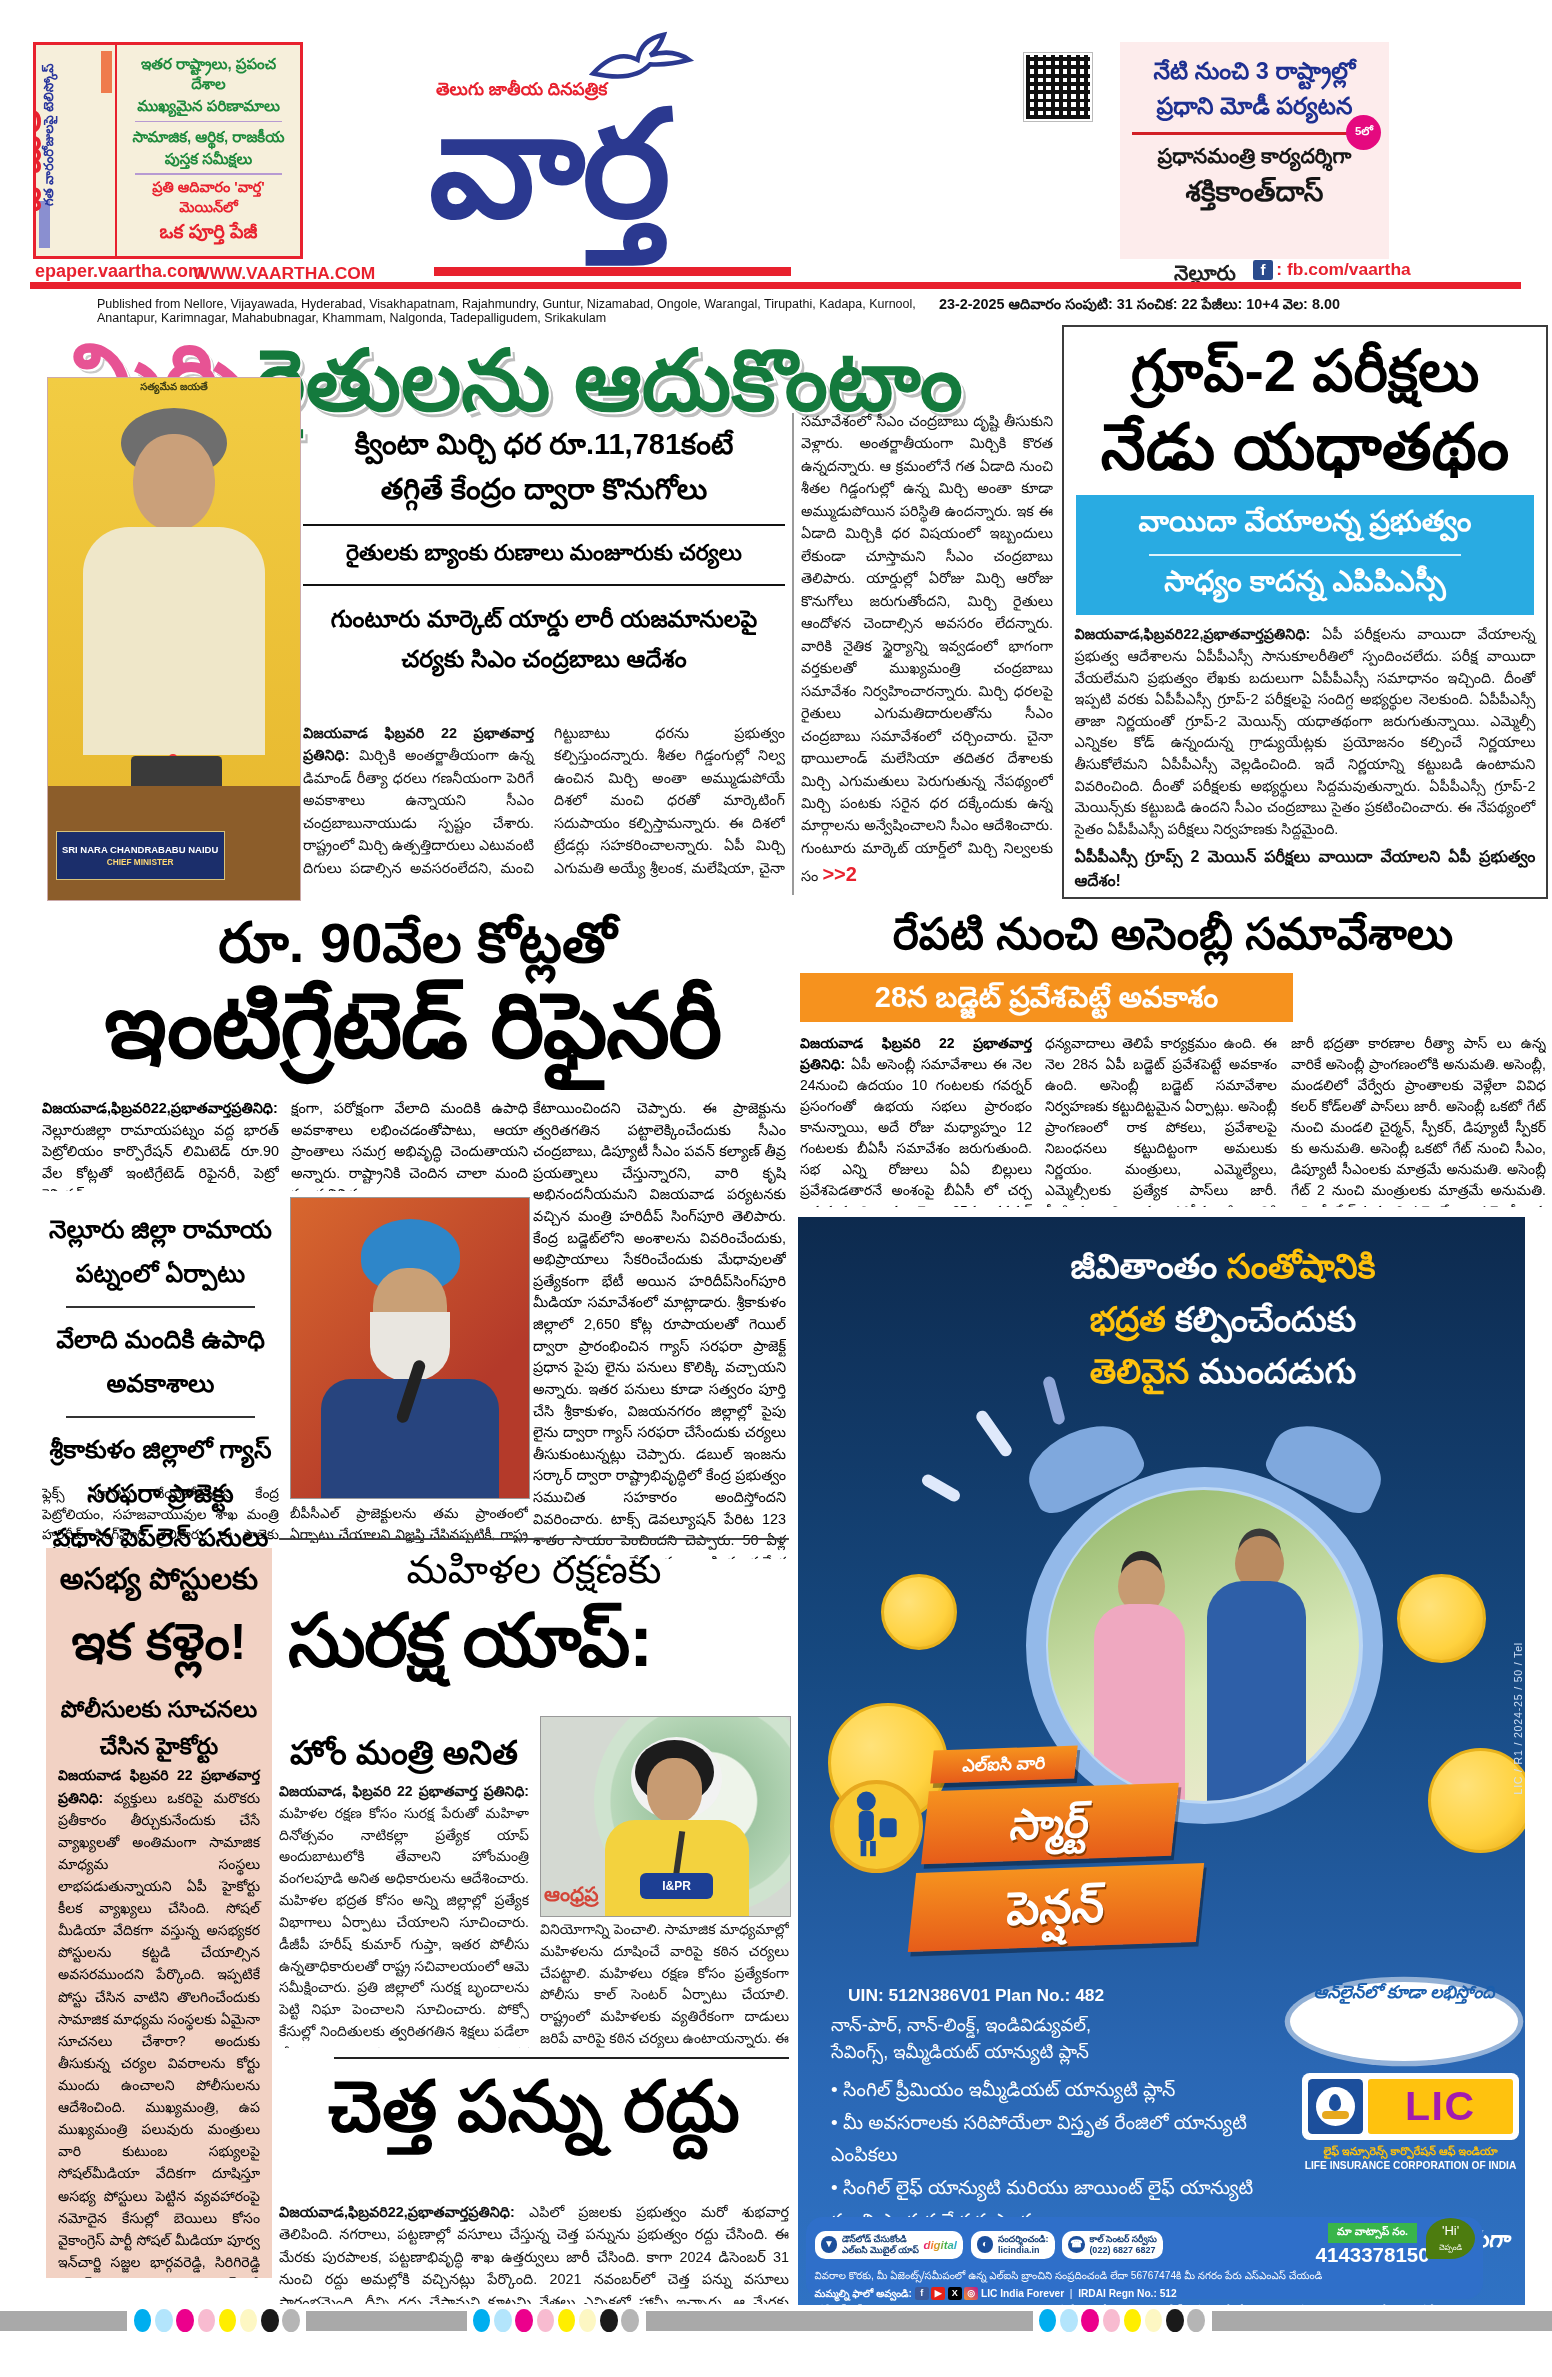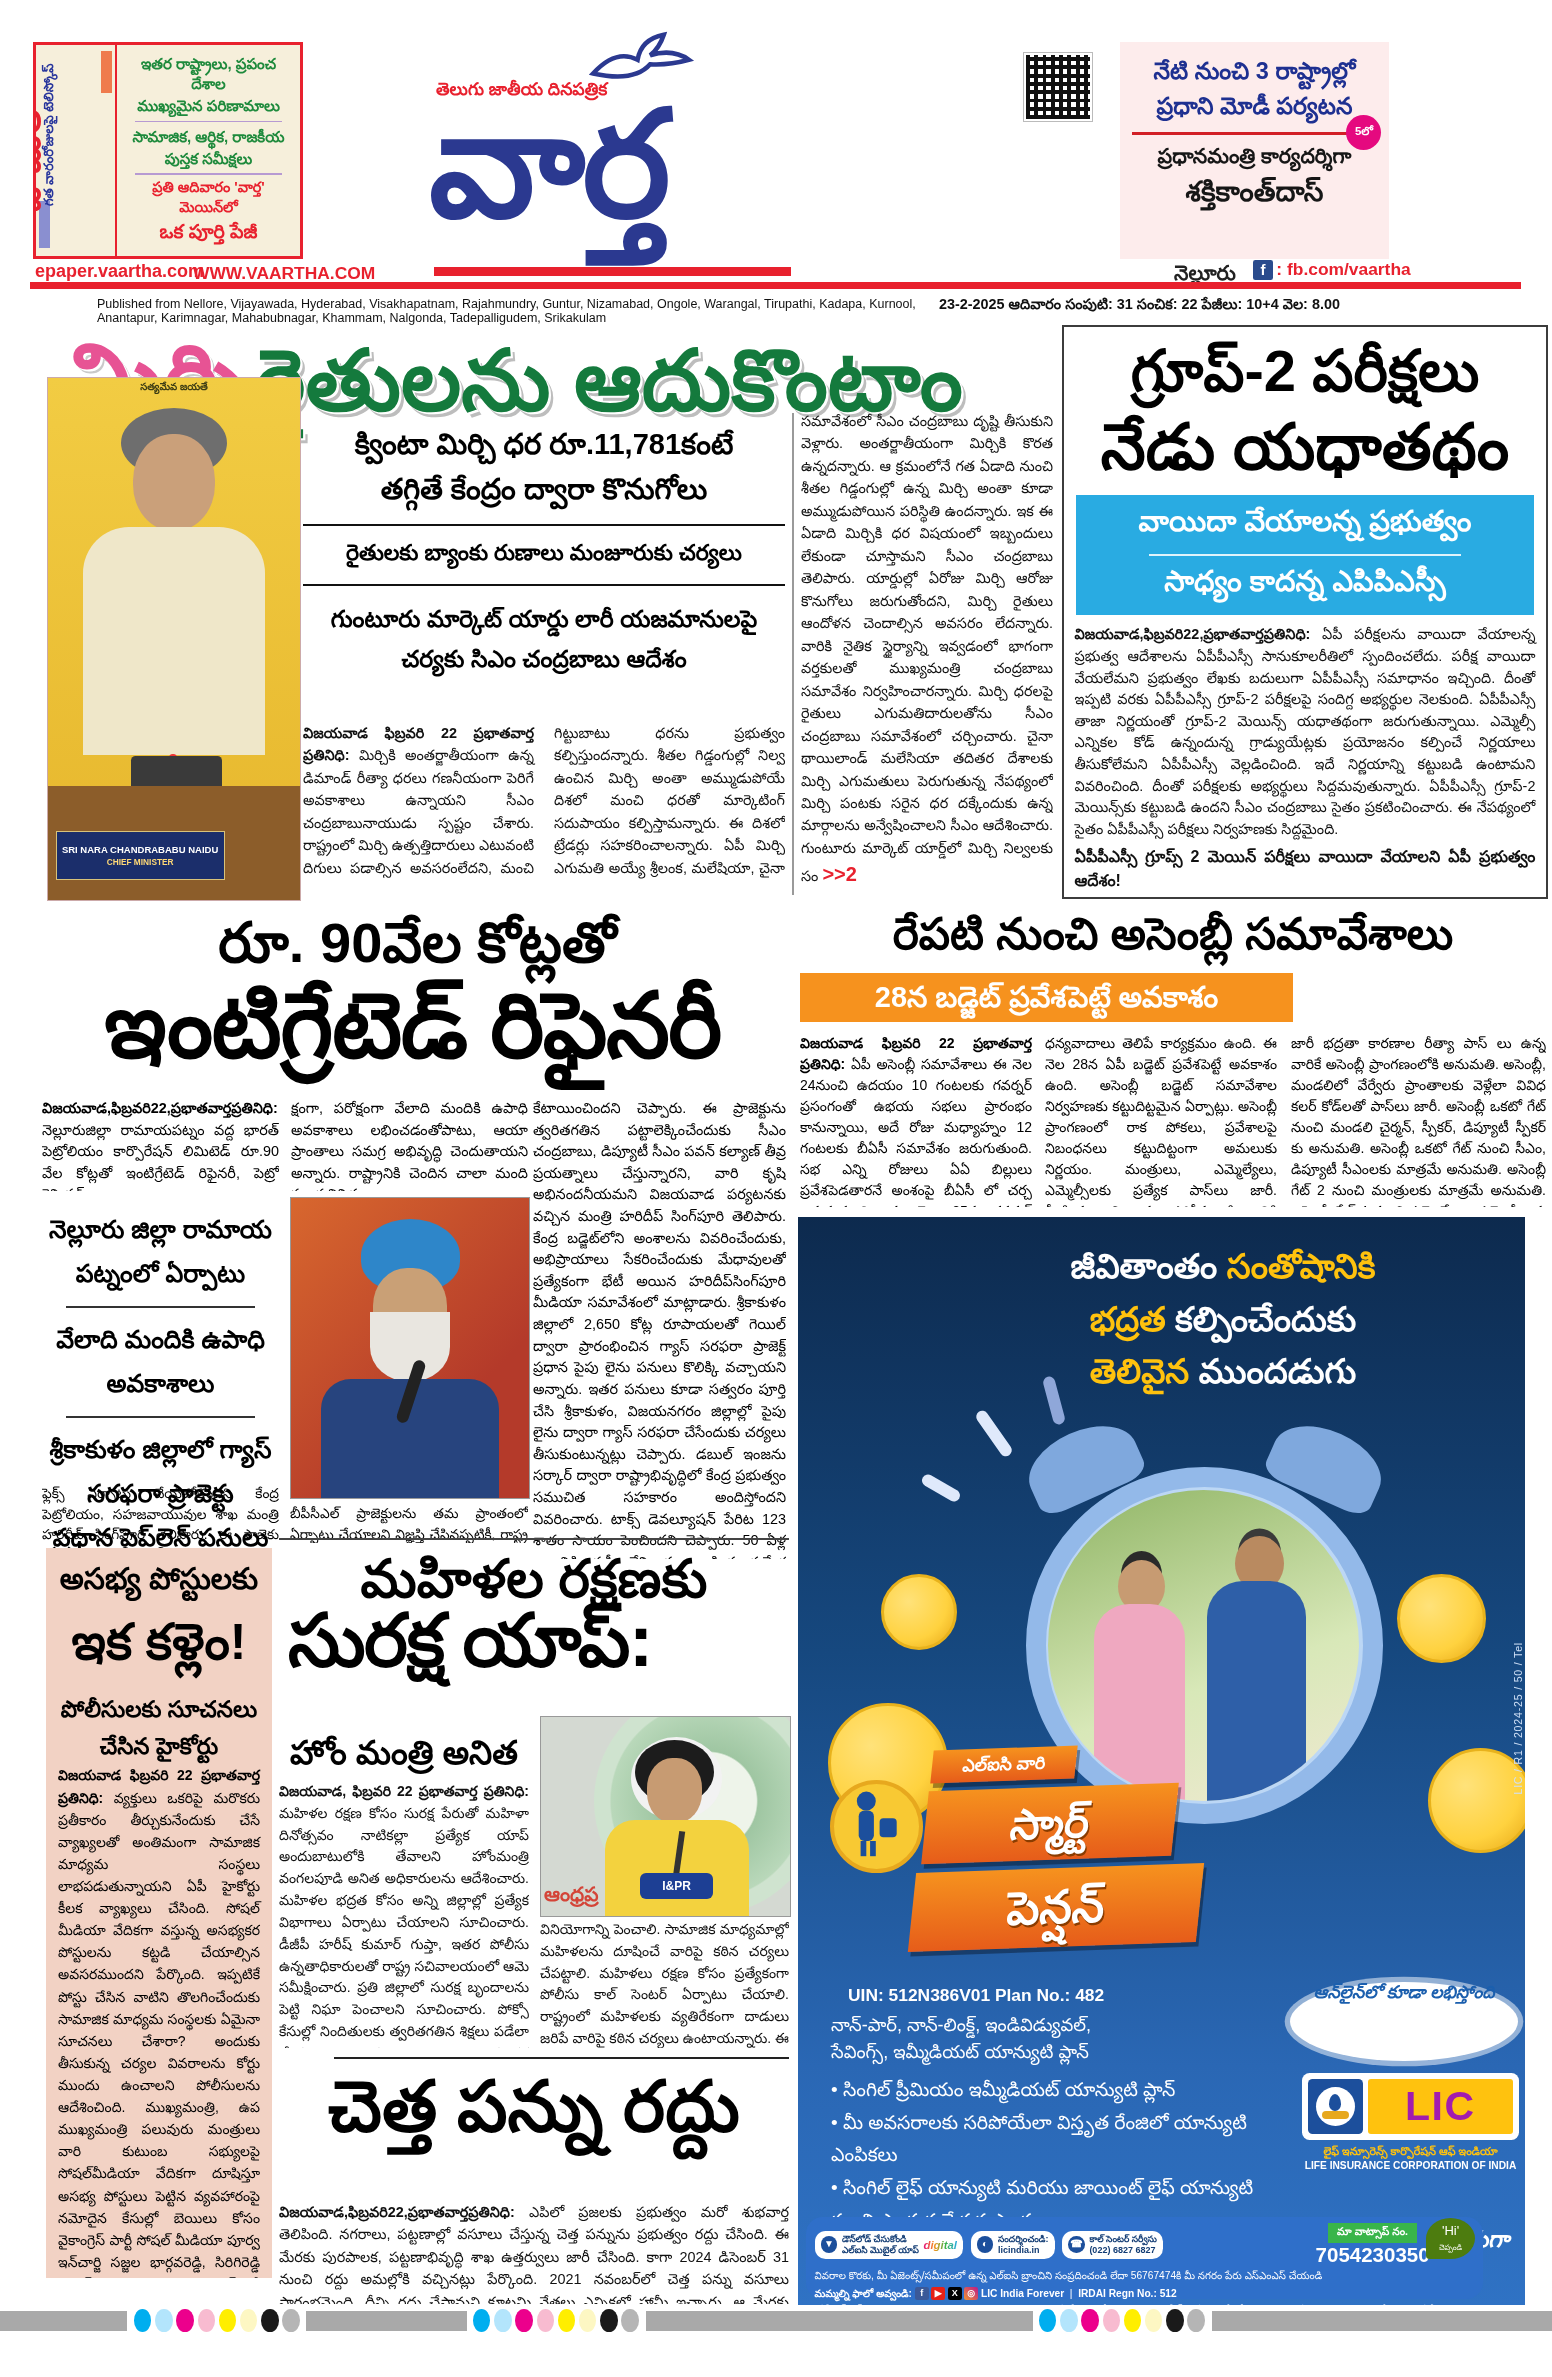--- a/index.html
+++ b/index.html
@@ -96,21 +96,21 @@
   .aHead{font-size:44px;font-weight:bold}
   .orangeBox{left:800px;top:973px;width:493px;height:49px;background:#f6921e;color:#fff;font-size:29px;font-weight:bold;text-align:center;line-height:49px}
   .acol{font-size:14px;line-height:1.5}
   
   .pinkBox{left:46px;top:1548px;width:226px;height:730px;background:#f2d2c4;box-sizing:border-box;padding:13.7px 12px;text-align:center}
   .pb-h1{font-size:30px;font-weight:bold}
   .pb-h2{font-size:50px;font-weight:bold;margin:10.6px 0 7.6px}
   .pb-sub{font-size:23px;font-weight:bold;line-height:1.6;}
   .pb-body{font-size:14px;line-height:1.58;text-align:justify}
   
-  .skKick{font-size:53px;font-weight:bold}
+  .skKick{font-size:39px;font-weight:normal}
   .skHead{font-size:74px;font-weight:bold;letter-spacing:-1.5px}
   .skSub{font-size:33px;font-weight:bold}
   .gHead{font-size:71px;font-weight:bold}
   .gSub{font-size:30px;font-weight:bold}
   
   .lic{left:798px;top:1217px;width:727px;height:1088px;background:linear-gradient(#0d2a4e,#16487f 40%,#2a67b4 78%,#2f72c4);overflow:hidden;color:#fff}
   .lic-h{font-size:34px;font-weight:bold;line-height:1.55;text-align:center}
   .yl{color:#ffc20e}
   .tick{position:absolute;border-radius:9px;background:#dfe9fb}
   .clockRing{position:absolute;left:228px;top:250px;width:357px;height:357px;border-radius:50%;background:#bcd7f5;border:20px solid #93b9e9;box-sizing:border-box}
@@ -404,21 +404,21 @@
         <div class="badge">
           <span class="ic">◐</span>
           <span><span>సందర్శించండి:</span><br><span>licindia.in</span></span>
         </div>
         <div class="badge">
           <span class="ic">☎</span>
           <span><span>కాల్ సెంటర్ సర్వీసు</span><br><span>(022) 6827 6827</span></span>
         </div>
         <div style="margin-left:auto;position:relative;text-align:center;padding-right:44px">
           <span class="wapill">మా వాట్సాప్ నం.</span><br>
-          <span class="wanum">7054230350</span>
+          <span class="wanum">4143378150</span>
           <div class="hibub">
             <span>'Hi'</span><br><span style="font-size:7.6px">చెప్పండి</span>
           </div>
         </div>
       </div>
       <div class="licContact">వివరాల కొరకు, మీ ఏజెంట్స్/సమీపంలో ఉన్న ఎల్ఐసి బ్రాంచిని సంప్రదించండి లేదా 56767474కి మీ నగరం పేరు ఎస్ఎంఎస్ చేయండి</div>
       <div class="licContact">
         <span class="b">మమ్మల్ని ఫాలో అవ్వండి:</span>
         <span class="soc" style="background:#3b5998">f</span>
         <span class="soc" style="background:#e62117">▶</span>

